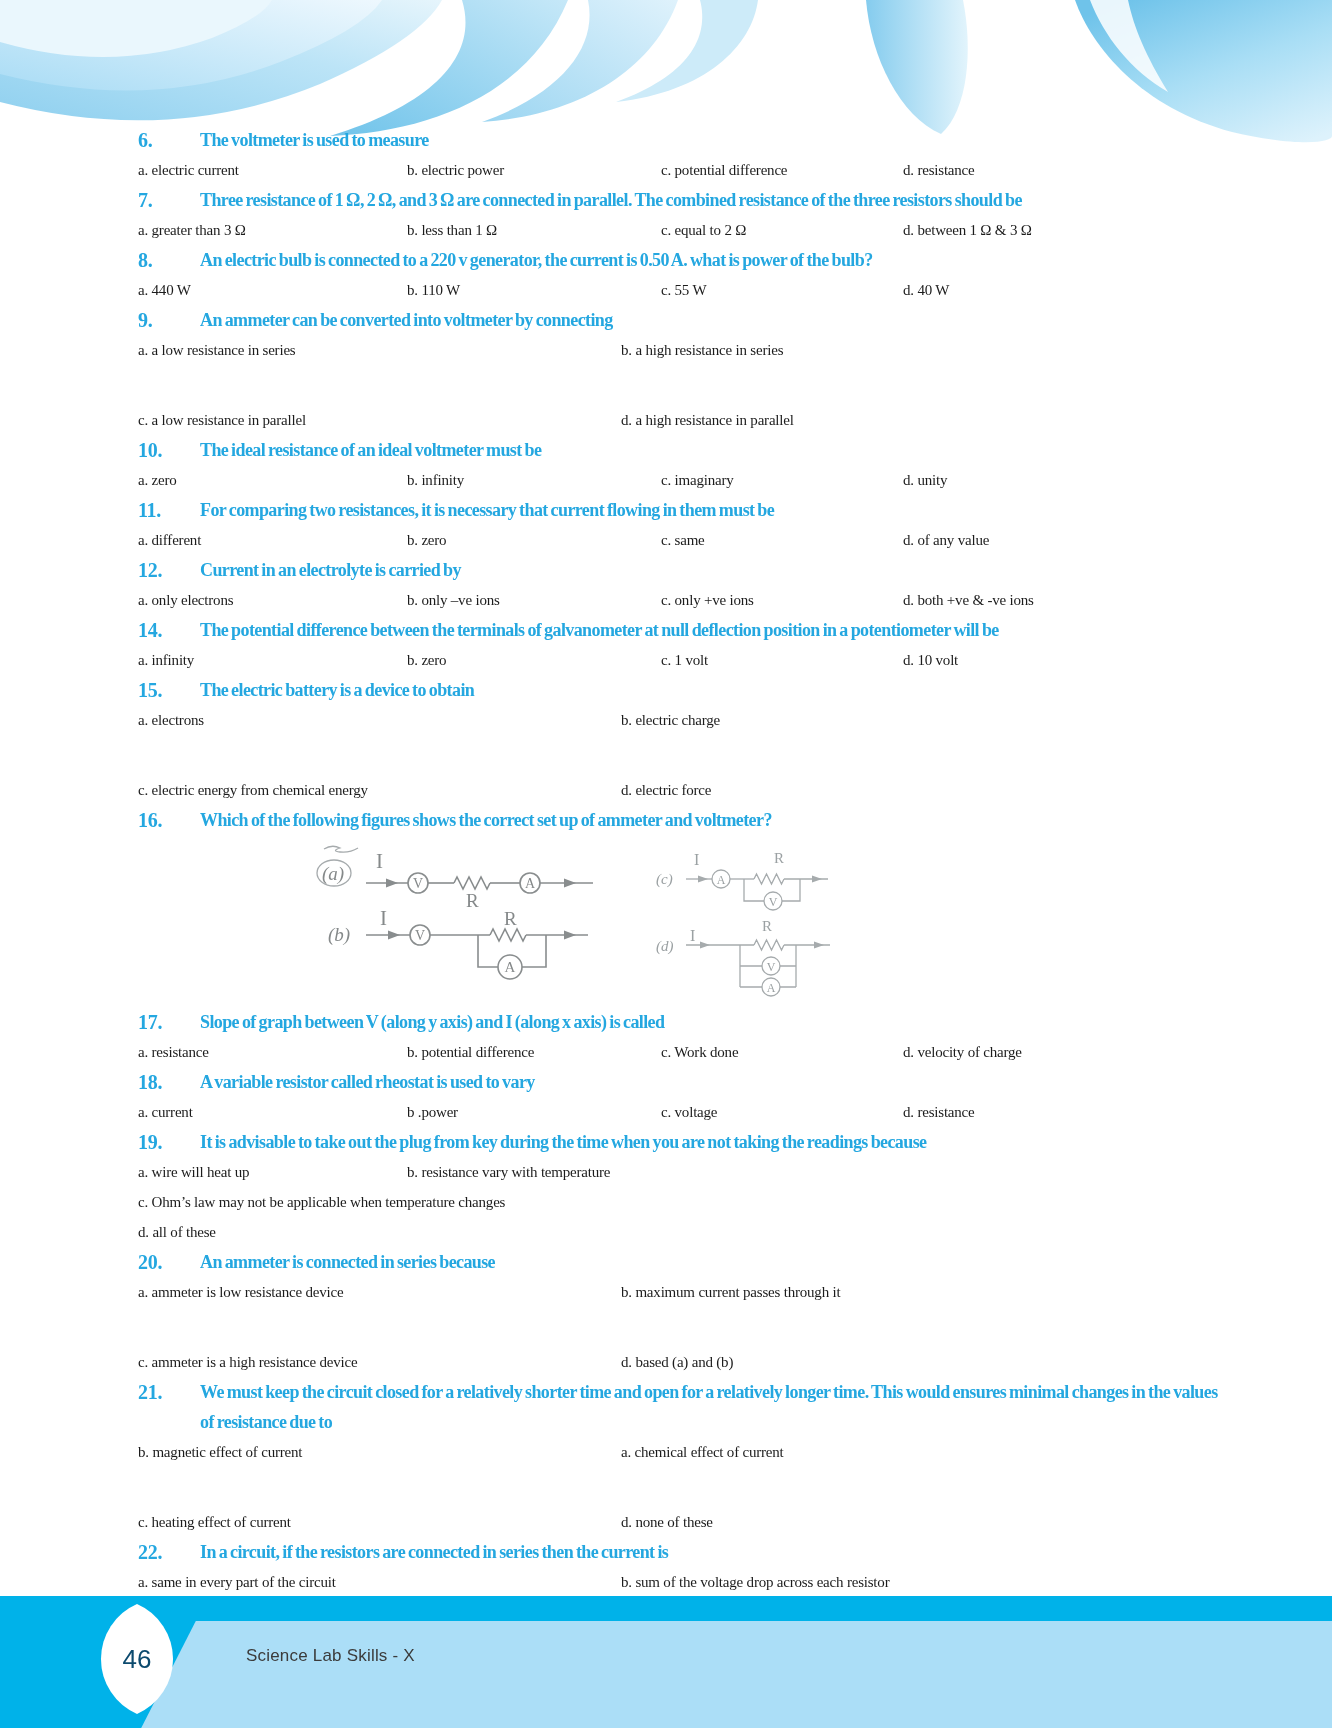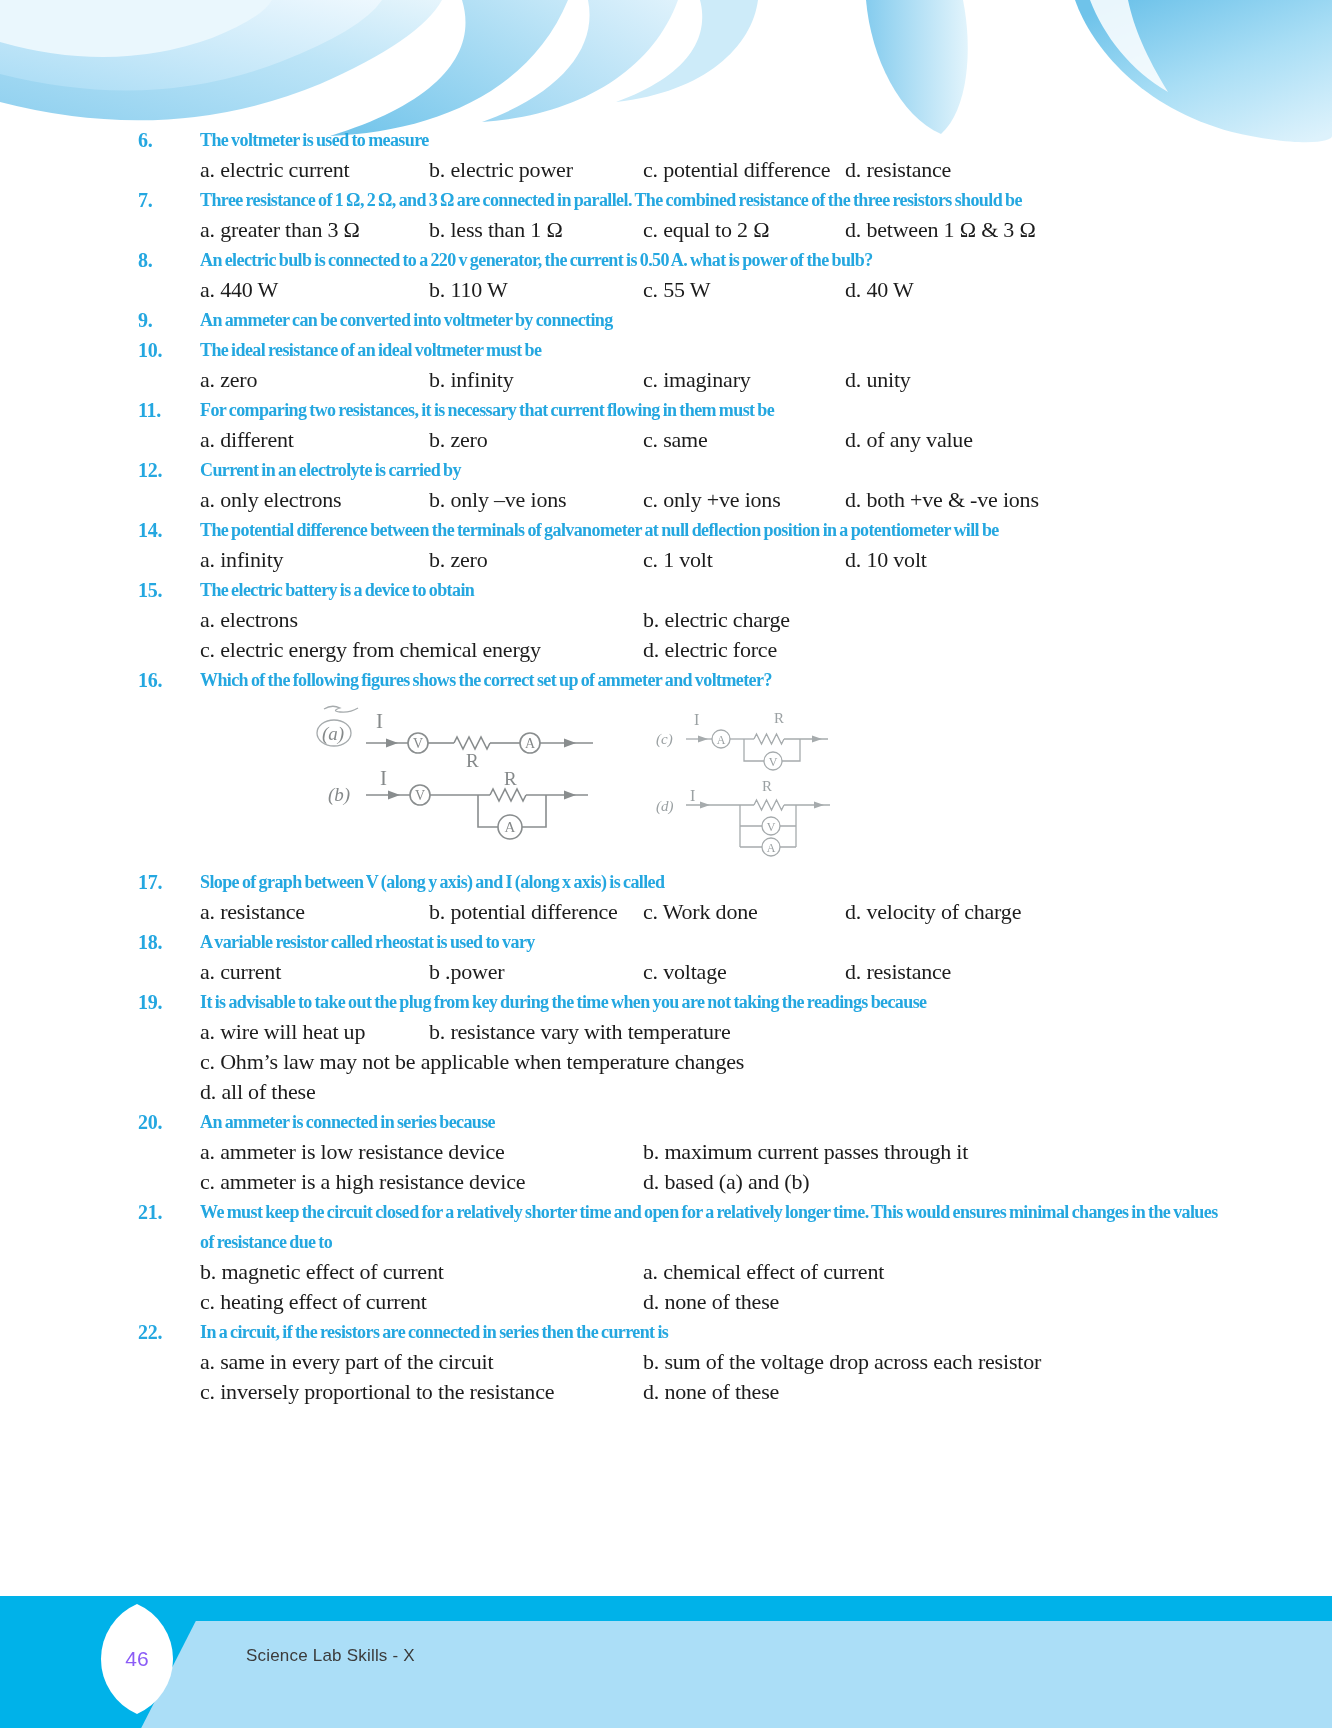--- a/index.html
+++ b/index.html
@@ -8,21 +8,21 @@
     font-family:"Liberation Serif", serif;
   }
   
   .hdr-deco{position:absolute;left:0;top:0;width:1332px;height:160px;}
   
   .content{position:absolute;left:0;top:125px;width:1332px;padding-left:138px;box-sizing:border-box;}
   .qhead{display:flex;line-height:30px;color:#24a7e0;font-weight:bold;}
   .qnum{width:62px;flex:none;font-size:20px;letter-spacing:-0.3px;}
   .qtext{font-size:18px;letter-spacing:-0.6px;word-spacing:-1px;white-space:nowrap;max-width:1060px;}
   .qtext.wrap{white-space:normal;max-width:1020px;}
-  .opts{display:grid;margin-left:62px;line-height:30px;color:#1c1c1c;font-size:22px;letter-spacing:-0.2px;}
+  .opts{display:grid;line-height:30px;color:#1c1c1c;font-size:15px;letter-spacing:-0.2px;gap:40px;}
   .c4{grid-template-columns:229px 214px 202px 1fr;}
   .c2{grid-template-columns:443px 1fr;}
   .c19{grid-template-columns:229px 1fr;}
   .c1{grid-template-columns:1fr;}
   .opt{white-space:nowrap;}
   
   .figure{height:172px;position:relative;}
   .figure svg{margin-left:150px;display:block;}
   .cw{stroke:#898d8e;stroke-width:1.6;fill:none;}
   .cwl{stroke:#a6abad;stroke-width:1.3;fill:none;}
@@ -30,21 +30,21 @@
   .ahl{fill:#a6abad;stroke:none;}
   .ctxt{fill:#85898a;font-family:"Liberation Serif",serif;}
   .ctxtl{fill:#9ba1a3;font-family:"Liberation Serif",serif;}
   .lbl{font-style:italic;}
   
   .footer-band{position:absolute;left:0;top:1596px;width:1332px;height:132px;background:#00b2e9;}
   .footer-trap{position:absolute;left:0;top:0;width:1332px;height:132px;background:#abdef7;
     clip-path:polygon(14.7% 19%, 100% 19%, 100% 100%, 10.6% 100%);}
   .leaf{position:absolute;left:93px;top:1604px;width:88px;height:110px;}
   .leaf-num{position:absolute;left:93px;top:1604px;width:88px;height:110px;display:flex;align-items:center;justify-content:center;
-    font-family:"Liberation Sans",sans-serif;font-size:21px;color:#8b5cf6;}
+    font-family:"Liberation Sans",sans-serif;font-size:26px;color:#0c4a6e;}
   .footer-label{position:absolute;left:246px;top:1646px;font-family:"Liberation Sans",sans-serif;
     font-size:17px;color:#3b3b3b;letter-spacing:0.2px;}
 </style>
 </head>
 <body>
 
 <svg class="hdr-deco" viewBox="0 0 1332 160" aria-hidden="true">
   <defs>
     <linearGradient id="gL1" x1="0" y1="1" x2="1" y2="0">
       <stop offset="0" stop-color="#8fd0ef"></stop>
@@ -132,20 +132,26 @@
       <span class="opt">c. 55 W</span>
       <span class="opt">d. 40 W</span>
     </div>
   </div>
 
   <div class="q">
     <div class="qhead">
         <span class="qnum">9.</span>
         <span class="qtext">An ammeter can be converted into voltmeter by connecting</span>
       </div>
+    <div class="opts c2">
+      <span class="opt">a. a low resistance in series</span>
+      <span class="opt">b.  a high resistance in series</span>
+      <span class="opt">c. a low resistance in parallel</span>
+      <span class="opt">d.  a high resistance in parallel</span>
+    </div>
   </div>
 
   <div class="q">
     <div class="qhead">
         <span class="qnum">10.</span>
         <span class="qtext">The ideal resistance of an ideal voltmeter must be</span>
       </div>
     <div class="opts c4">
       <span class="opt">a. zero</span>
       <span class="opt">b. infinity</span>

